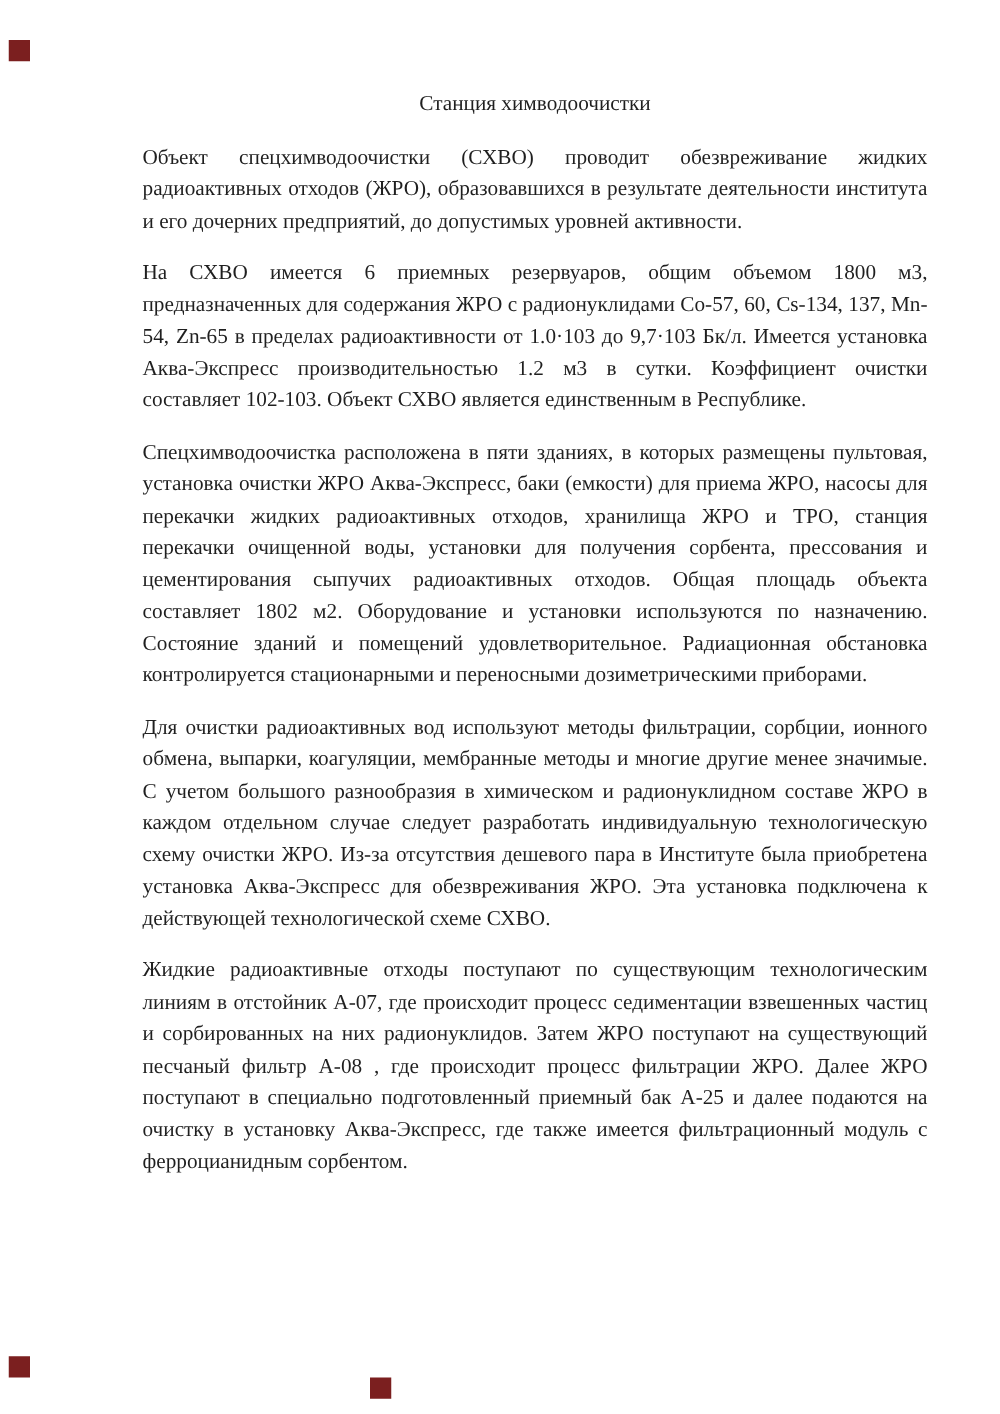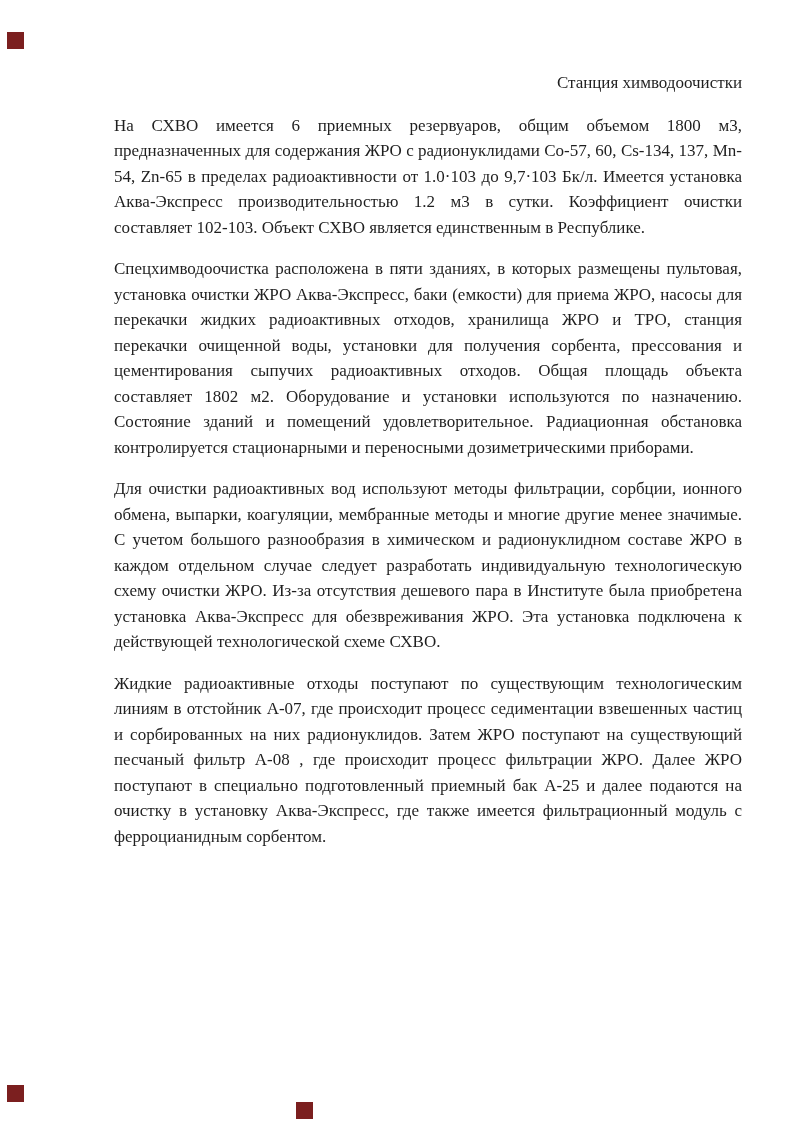--- a/index.html
+++ b/index.html
@@ -19,21 +19,21 @@
   .content {
     position: absolute;
     left: 114px;
     top: 70px;
     width: 628px;
   }
   .doc-title {
     margin: 0 0 17px 0;
     font-size: 17px;
     line-height: 25.5px;
-    text-align: right;
+    text-align: center;
     white-space: nowrap;
   }
   .para {
     margin: 0 0 16px 0;
     font-size: 17px;
     line-height: 25.5px;
     text-align: justify;
     text-justify: inter-word;
   }
   .para:last-child {
@@ -54,20 +54,21 @@
 
 <div class="page">
 
   <div class="marker marker-top-left"></div>
   <div class="marker marker-bottom-left"></div>
   <div class="marker marker-bottom-center"></div>
 
   <div class="content">
     <p class="doc-title">Станция химводоочистки</p>
 
+    <p class="para">Объект спецхимводоочистки (СХВО) проводит обезвреживание жидких радиоактивных отходов (ЖРО), образовавшихся в результате деятельности института и его дочерних предприятий, до допустимых уровней активности.</p>
 
     <p class="para">На СХВО имеется 6 приемных резервуаров, общим объемом 1800 м3, предназначенных для содержания ЖРО с радионуклидами Co-57, 60, Cs-134, 137, Mn-54, Zn-65 в пределах радиоактивности от 1.0·103 до 9,7·103 Бк/л. Имеется установка Аква-Экспресс производительностью 1.2 м3 в сутки. Коэффициент очистки составляет 102-103. Объект СХВО является единственным в Республике.</p>
 
     <p class="para">Спецхимводоочистка расположена в пяти зданиях, в которых размещены пультовая, установка очистки ЖРО Аква-Экспресс, баки (емкости) для приема ЖРО, насосы для перекачки жидких радиоактивных отходов, хранилища ЖРО и ТРО, станция перекачки очищенной воды, установки для получения сорбента, прессования и цементирования сыпучих радиоактивных отходов. Общая площадь объекта составляет 1802 м2. Оборудование и установки используются по назначению. Состояние зданий и помещений удовлетворительное. Радиационная обстановка контролируется стационарными и переносными дозиметрическими приборами.</p>
 
     <p class="para">Для очистки радиоактивных вод используют методы фильтрации, сорбции, ионного обмена, выпарки, коагуляции, мембранные методы и многие другие менее значимые. С учетом большого разнообразия в химическом и радионуклидном составе ЖРО в каждом отдельном случае следует разработать индивидуальную технологическую схему очистки ЖРО. Из-за отсутствия дешевого пара в Институте была приобретена установка Аква-Экспресс для обезвреживания ЖРО. Эта установка подключена к действующей технологической схеме СХВО.</p>
 
     <p class="para">Жидкие радиоактивные отходы поступают по существующим технологическим линиям в отстойник А-07, где происходит процесс седиментации взвешенных частиц и сорбированных на них радионуклидов. Затем ЖРО поступают на существующий песчаный фильтр А-08 , где происходит процесс фильтрации ЖРО. Далее ЖРО поступают в специально подготовленный приемный бак А-25 и далее подаются на очистку в установку Аква-Экспресс, где также имеется фильтрационный модуль с ферроцианидным сорбентом.</p>
   </div>
 

